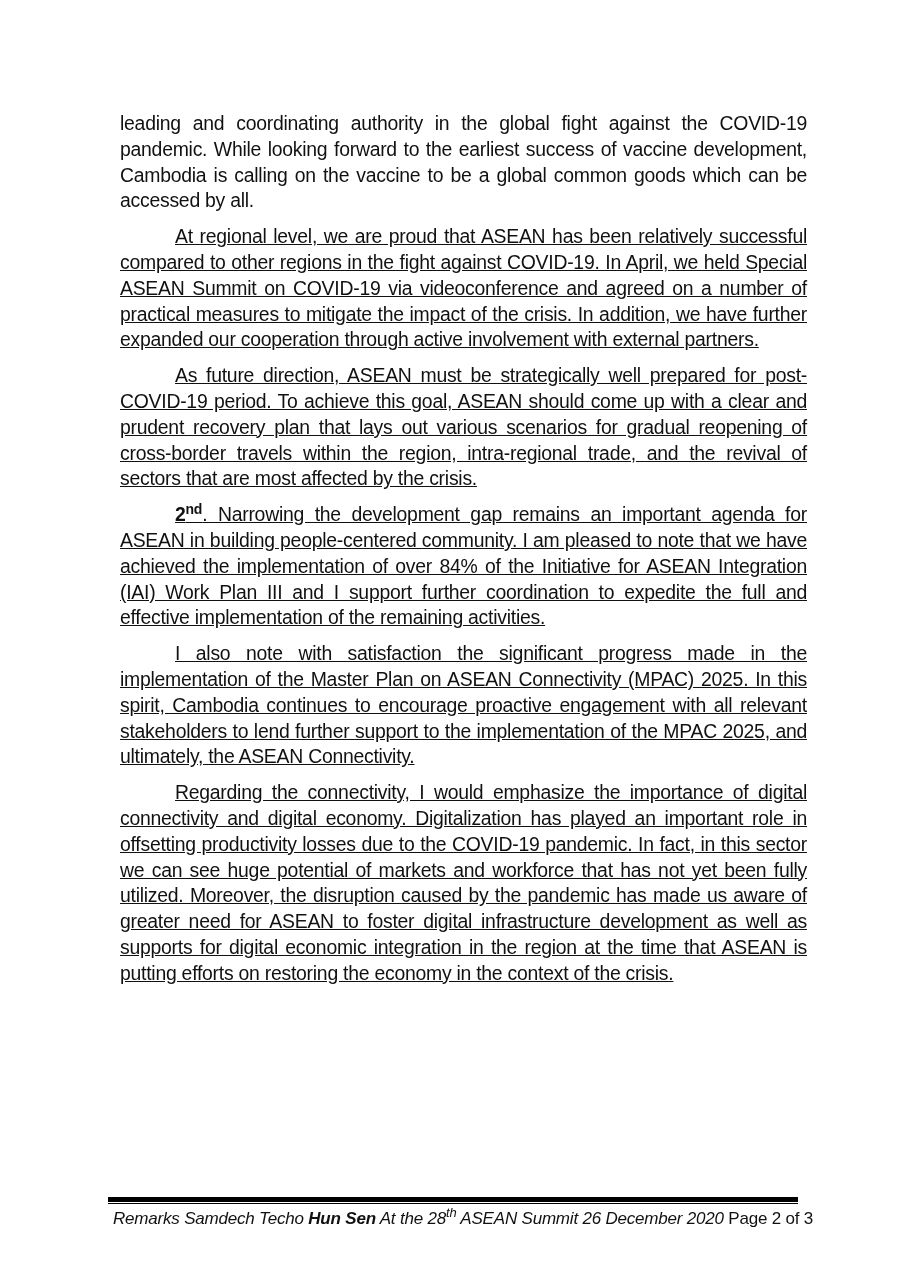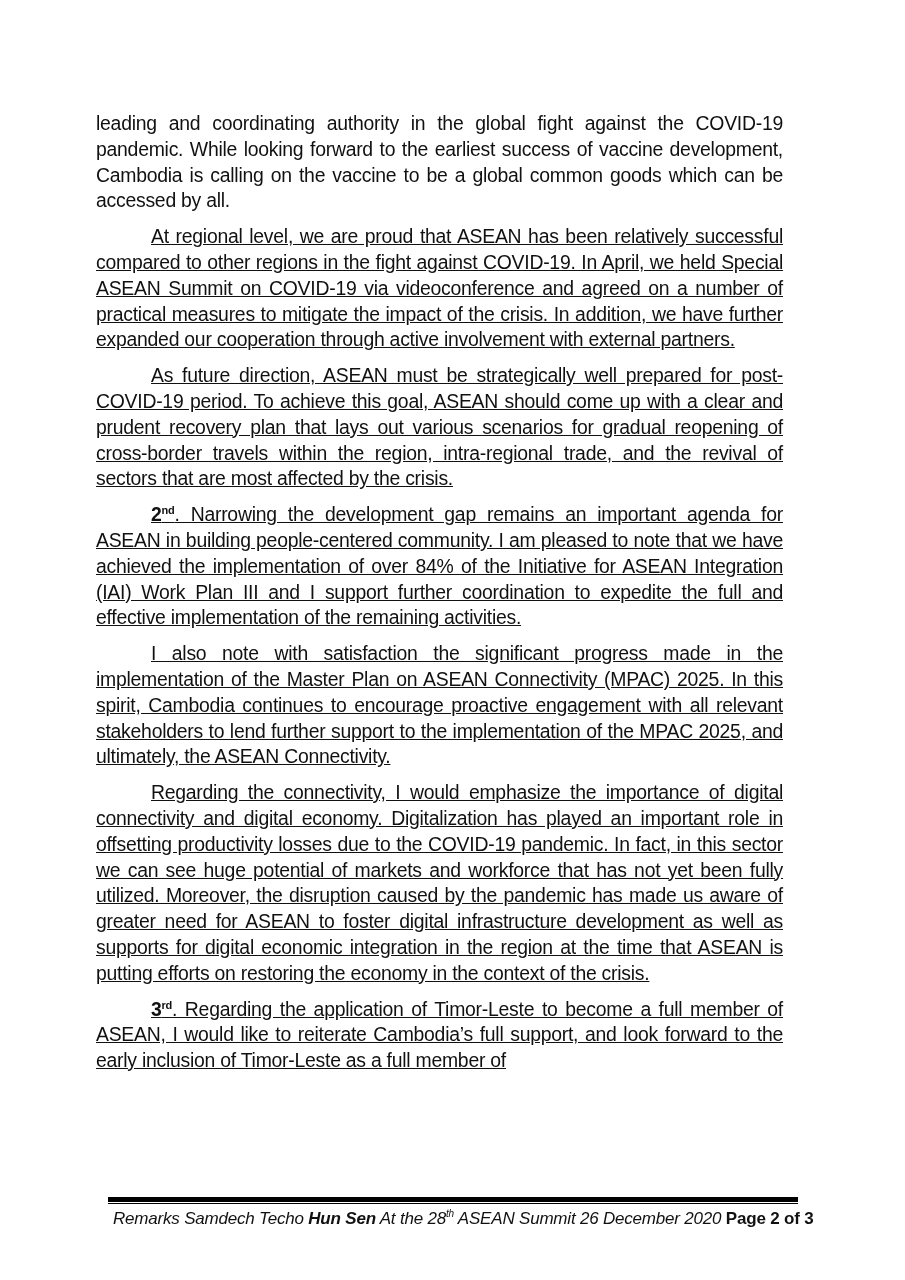--- a/index.html
+++ b/index.html
@@ -1,38 +1,37 @@
 <!DOCTYPE html>
 <html><head>
   <meta charset="utf-8">
   <style>
     html, body { margin:0; padding:0; background:#ffffff; }
     body { width:905px; height:1280px; position:relative; overflow:hidden;
            font-family:"Liberation Sans", "DejaVu Sans", sans-serif; color:#111; }
-    .page { position:absolute; left:96px; top:111px; width:687px; }
+    .page { position:absolute; left:120px; top:111px; width:687px; }
     .para { margin:0 0 10px 0; font-size:19.4px; line-height:25.8px; text-align:justify;
             letter-spacing:-0.25px; font-stretch:condensed; }
     .indent { text-indent:55px;text-decoration:underline; }
     .ord { font-weight:bold; }
-    sup { font-size:11px; line-height:0; }
+    sup { font-size:14px; line-height:0; }
     .footer-rule { position:absolute; left:108px; width:690px; top:1197px; height:5px; background:#000; }
     .footer-rule2 { position:absolute; left:108px; width:690px; top:1203px; height:1px; background:#000; }
     .footer { position:absolute; left:113px; top:1209px; font-size:17px; font-style:italic; color:#111; white-space:nowrap; letter-spacing:-0.2px; }
     .footer .b { font-weight:bold;font-style:italic; }
-    .footer .n { font-style:normal;font-weight:bold; }
-    .footer sup { font-size:10px;text-align:right; }
+    .footer .n { font-style:normal; }
+    .footer sup { font-size:13px;text-align:right; }
   </style>
 </head>
 <body>
 
 <div class="page">
   <p class="para">leading and coordinating authority in the global fight against the COVID-19 pandemic. While looking forward to the earliest success of vaccine development, Cambodia is calling on the vaccine to be a global common goods which can be accessed by all.</p>
   <p class="para indent">At regional level, we are proud that ASEAN has been relatively successful compared to other regions in the fight against COVID-19. In April, we held Special ASEAN Summit on COVID-19 via videoconference and agreed on a number of practical measures to mitigate the impact of the crisis. In addition, we have further expanded our cooperation through active involvement with external partners.</p>
   <p class="para indent">As future direction, ASEAN must be strategically well prepared for post-COVID-19 period. To achieve this goal, ASEAN should come up with a clear and prudent recovery plan that lays out various scenarios for gradual reopening of cross-border travels within the region, intra-regional trade, and the revival of sectors that are most affected by the crisis.</p>
   <p class="para indent"><span class="ord">2</span><sup class="ord">nd</sup><span>. Narrowing the development gap remains an important agenda for ASEAN in building people-centered community. I am pleased to note that we have achieved the implementation of over 84% of the Initiative for ASEAN Integration (IAI) Work Plan III and I support further coordination to expedite the full and effective implementation of the remaining activities.</span></p>
   <p class="para indent">I also note with satisfaction the significant progress made in the implementation of the Master Plan on ASEAN Connectivity (MPAC) 2025. In this spirit, Cambodia continues to encourage proactive engagement with all relevant stakeholders to lend further support to the implementation of the MPAC 2025, and ultimately, the ASEAN Connectivity.</p>
   <p class="para indent">Regarding the connectivity, I would emphasize the importance of digital connectivity and digital economy. Digitalization has played an important role in offsetting productivity losses due to the COVID-19 pandemic. In fact, in this sector we can see huge potential of markets and workforce that has not yet been fully utilized. Moreover, the disruption caused by the pandemic has made us aware of greater need for ASEAN to foster digital infrastructure development as well as supports for digital economic integration in the region at the time that ASEAN is putting efforts on restoring the economy in the context of the crisis.</p>
-  <p class="para indent"><span class="ord">3</span><sup class="ord">rd</sup><span>. Regarding the application of Timor-Leste to become a full member of ASEAN, I would like to reiterate Cambodia’s full support, and look forward to the early inclusion of Timor-Leste as a full member of</span></p>
 </div>
 
 <div class="footer-rule"></div>
 <div class="footer-rule2"></div>
 <div class="footer"><span>Remarks Samdech Techo </span><span class="b">Hun Sen</span><span> At the 28</span><sup>th</sup><span> ASEAN Summit 26 December 2020</span><span class="n"> Page 2 of 3</span></div>
 
 </body></html>

